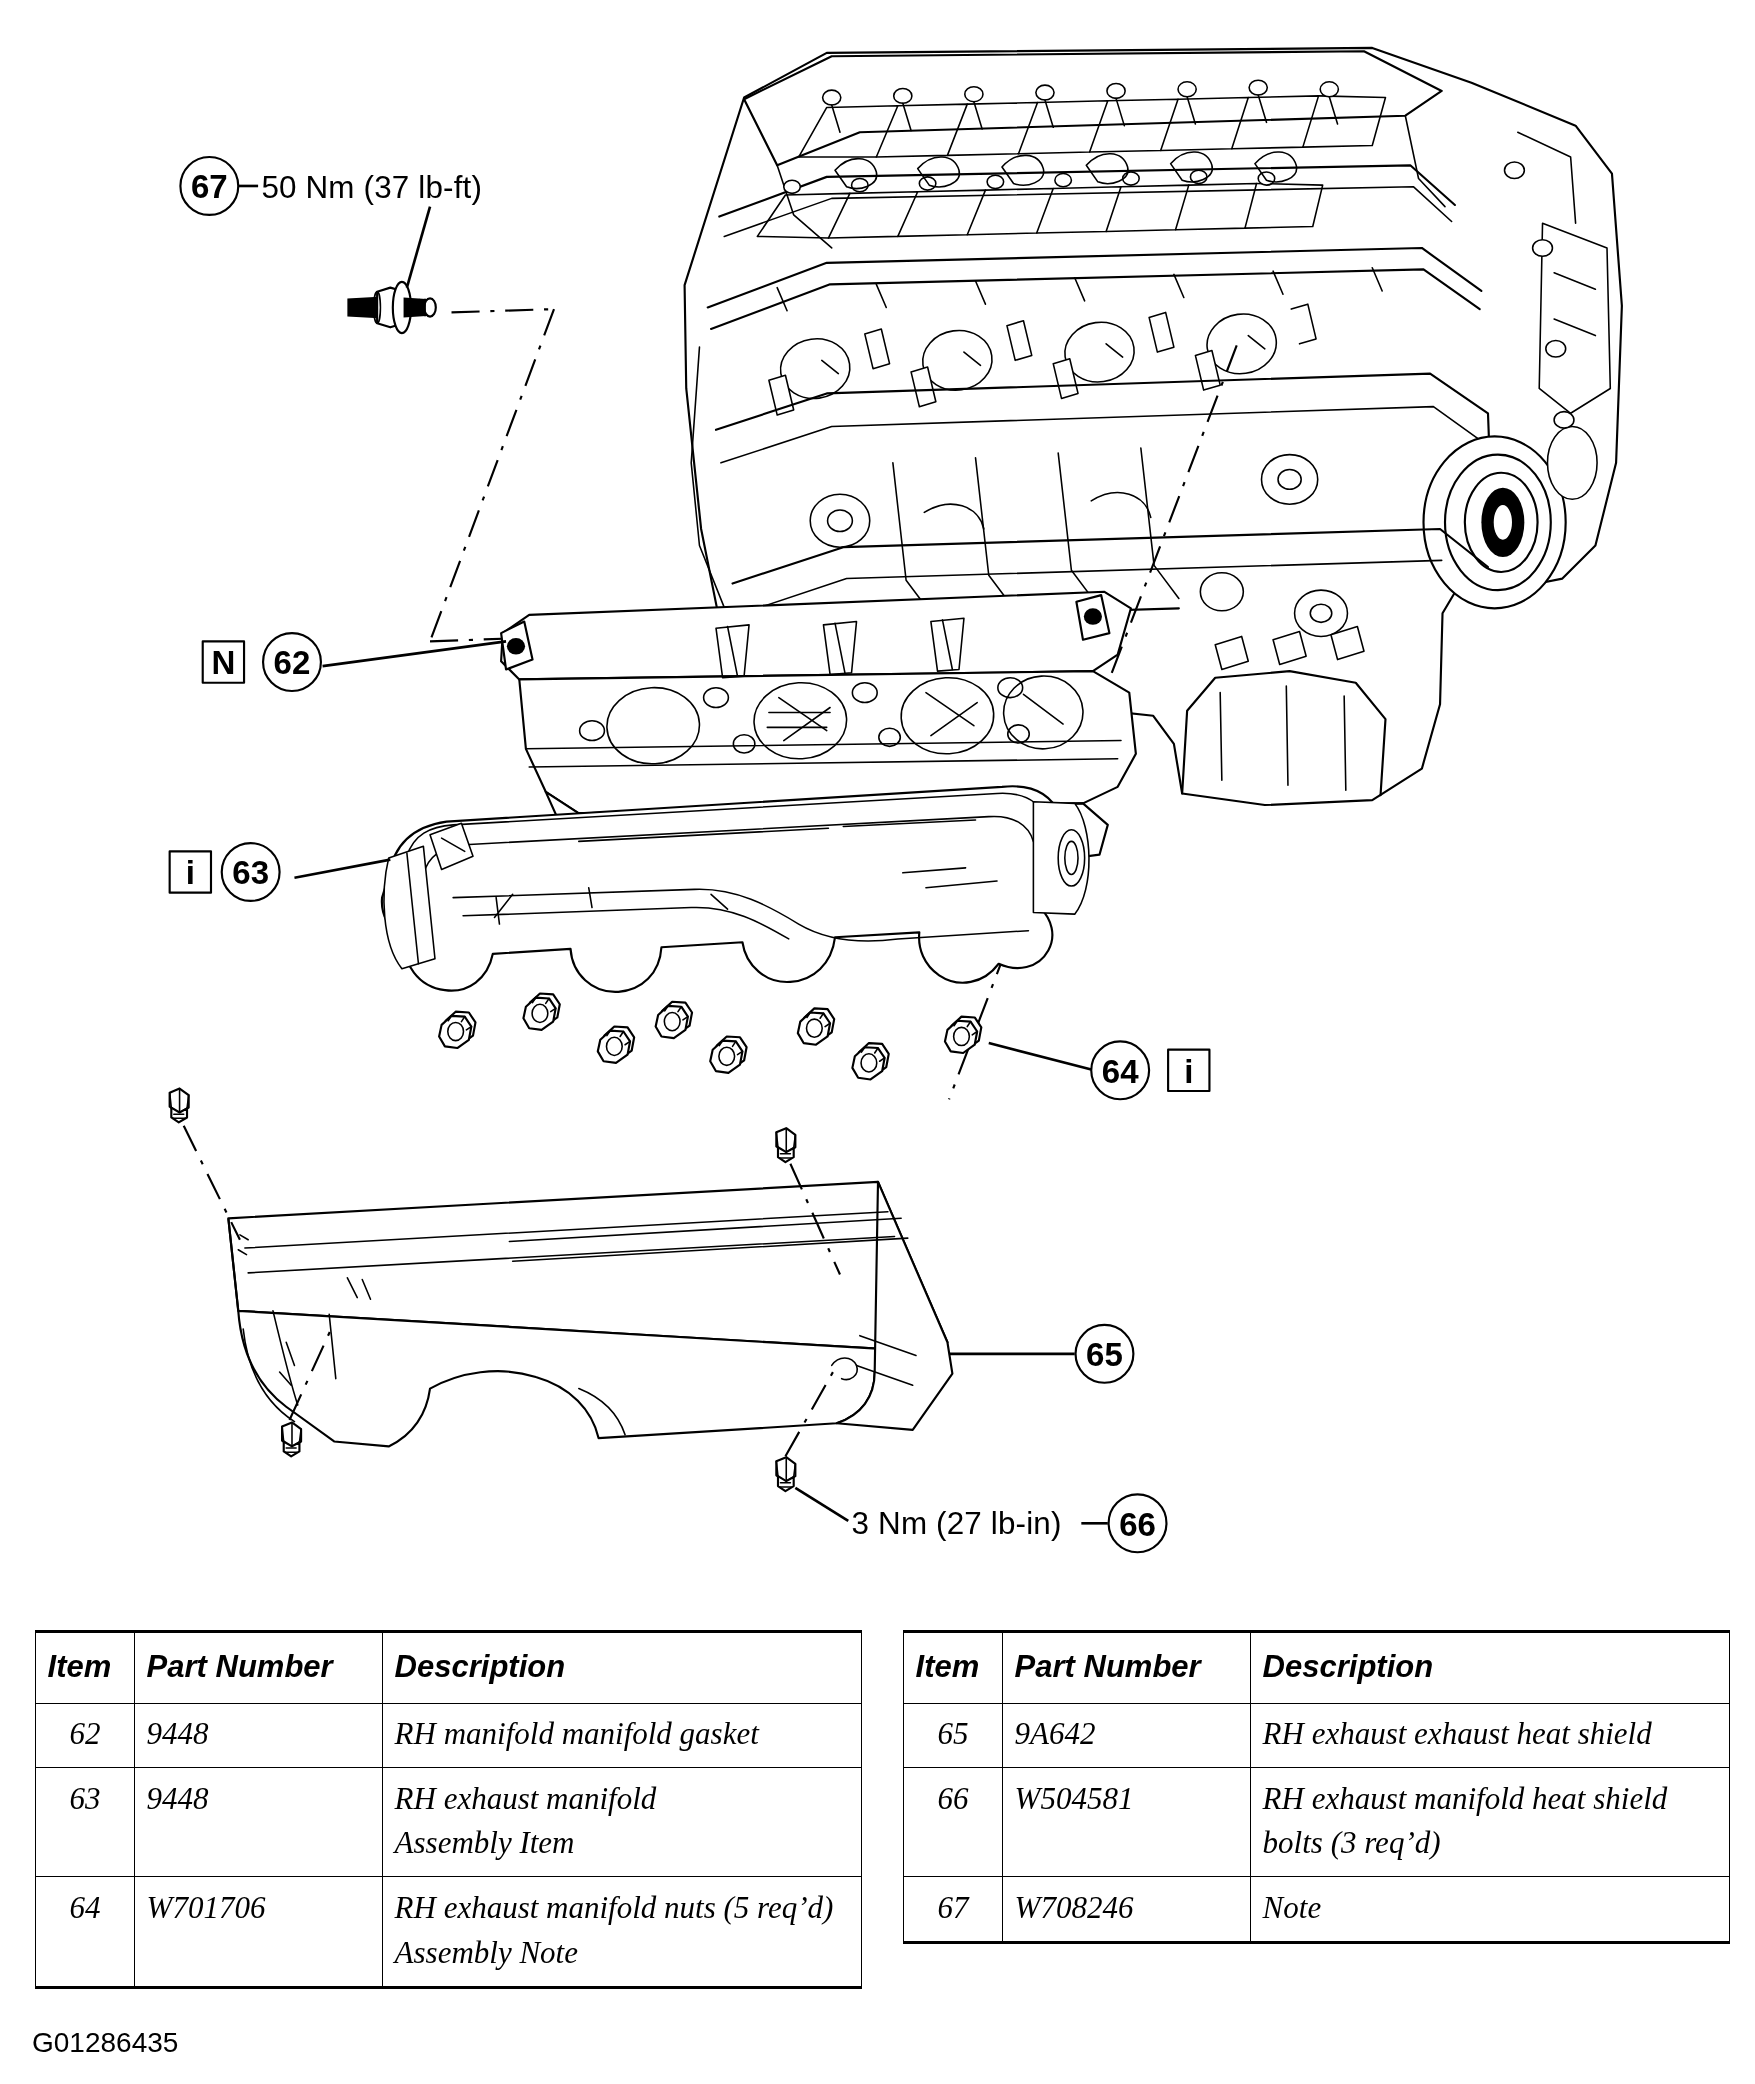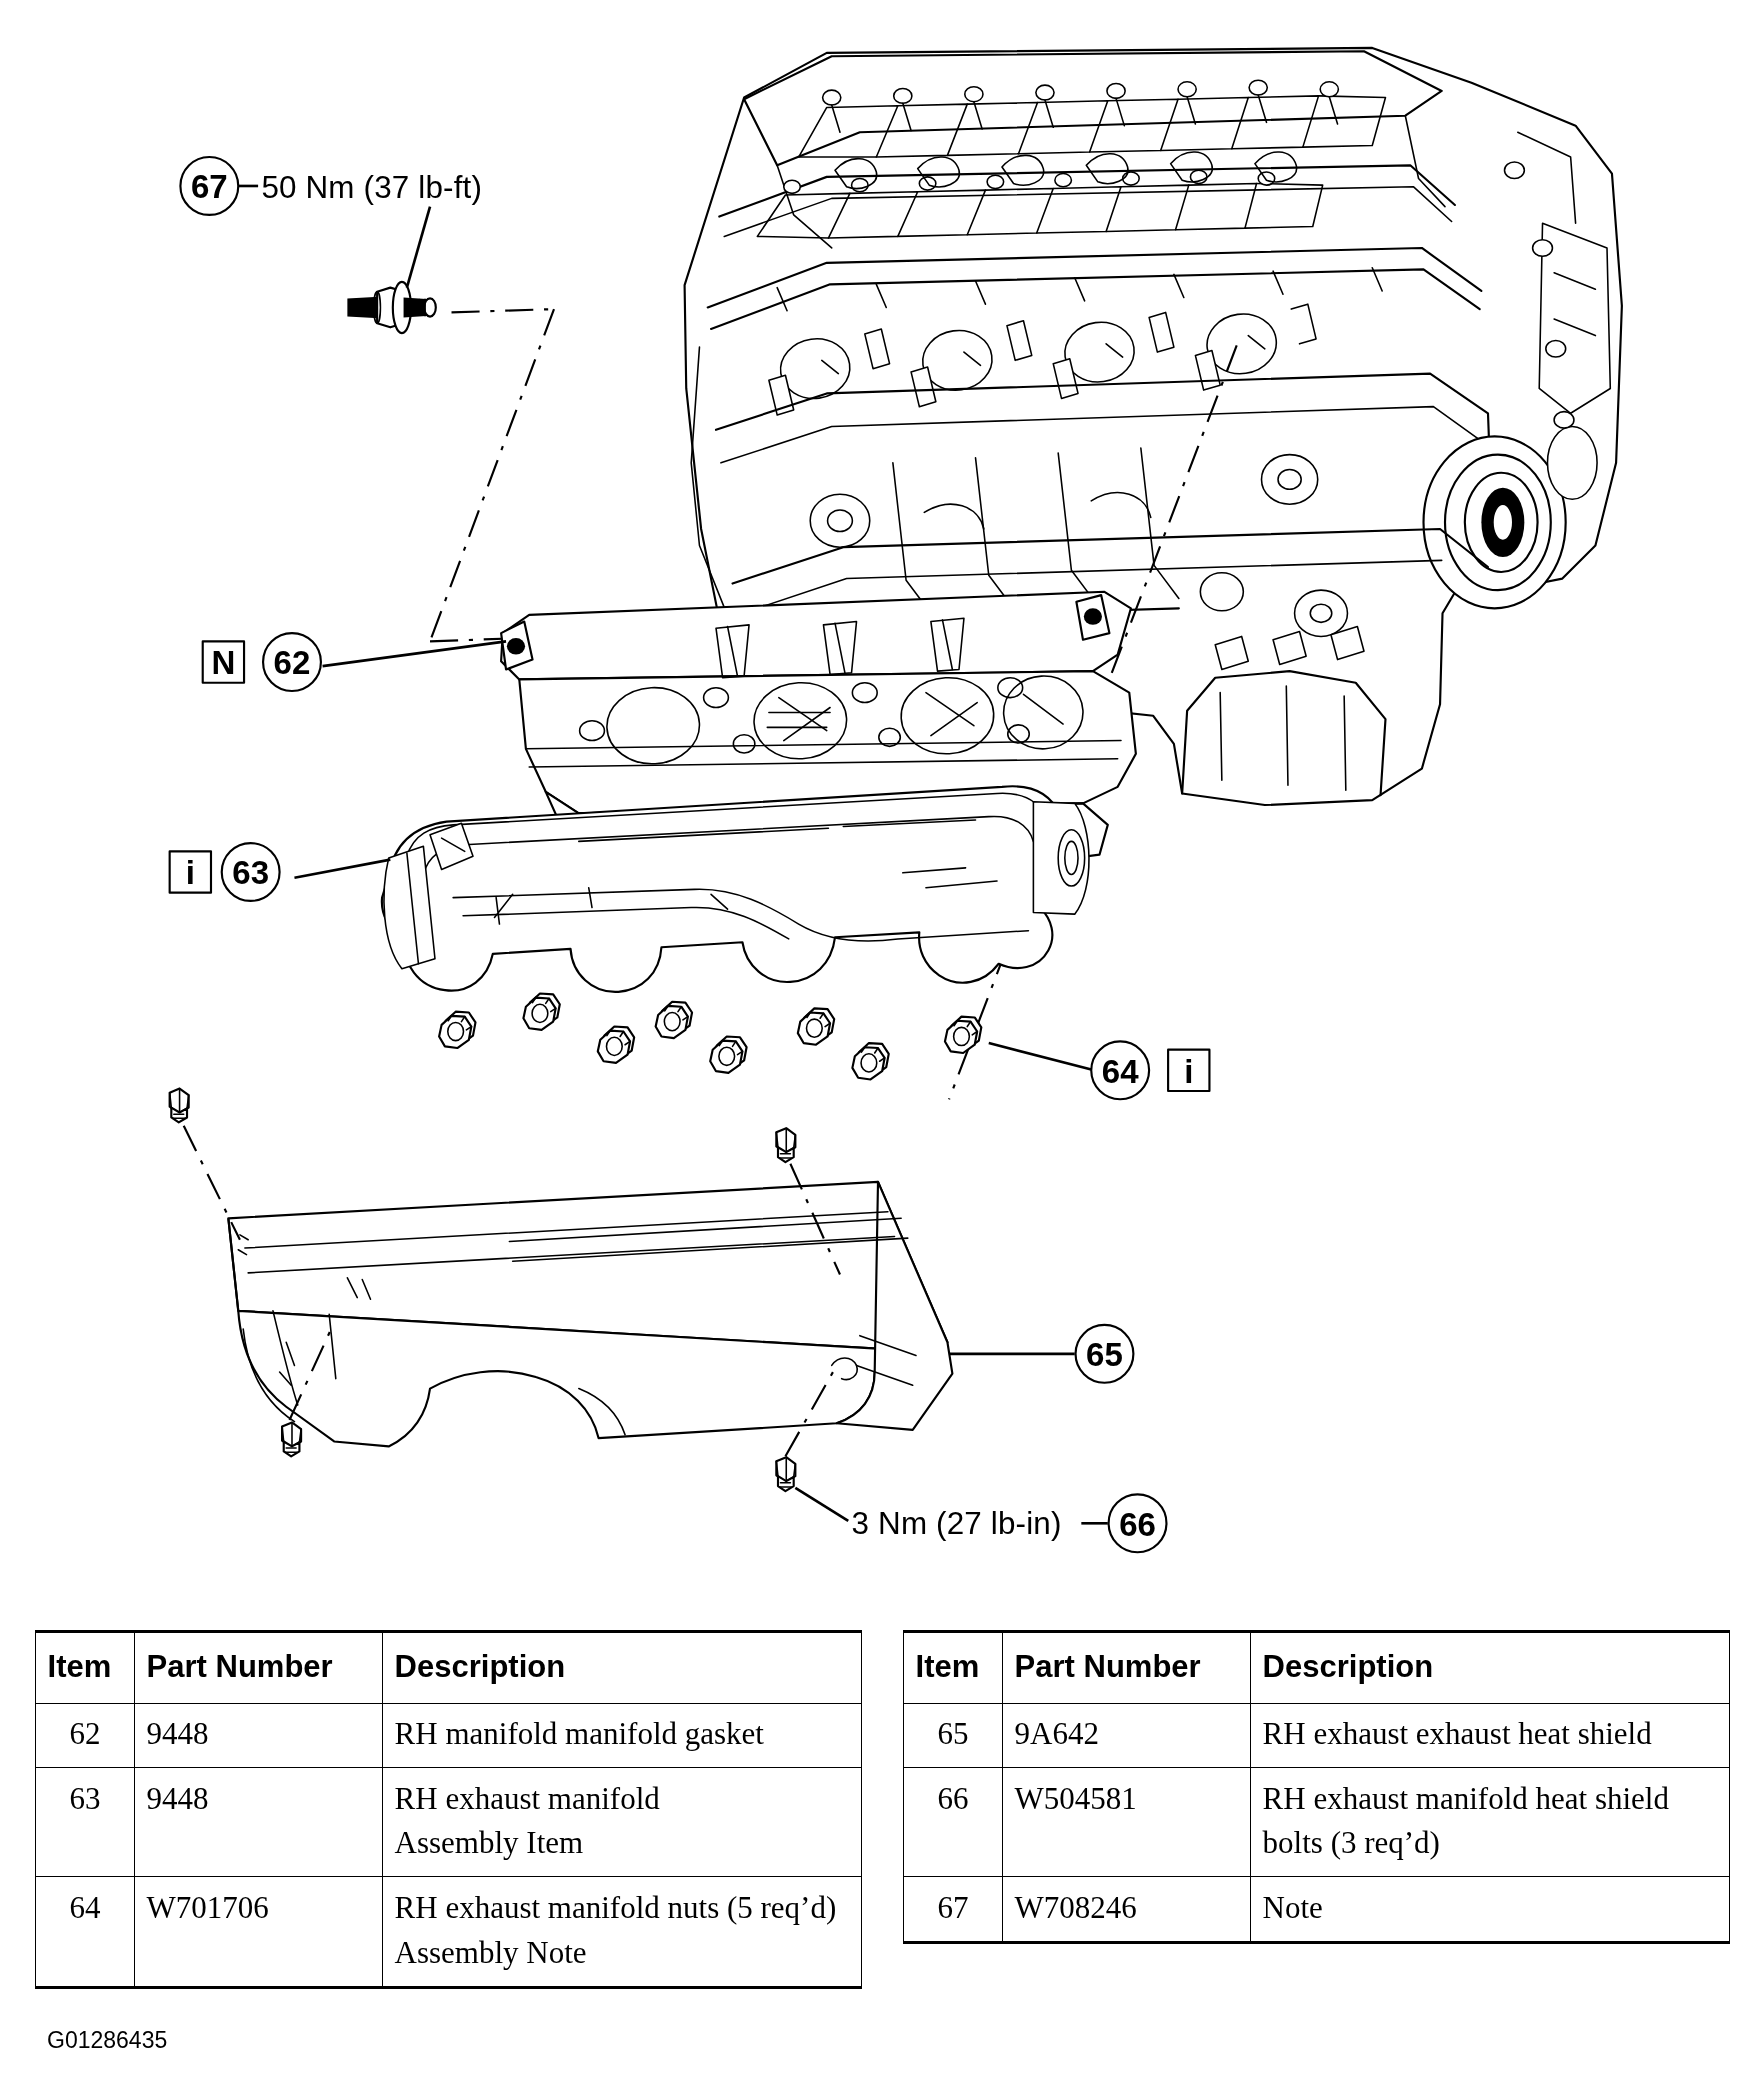--- a/index.html
+++ b/index.html
@@ -12,36 +12,36 @@
   .calloutText{font-family:"Liberation Sans", sans-serif;font-size:38px;
                letter-spacing:.2px;white-space:nowrap;}
   .calloutNum{font-family:"Liberation Sans", sans-serif;font-size:40px;
               font-weight:bold;}
   .boxGlyph{font-family:"Liberation Sans", sans-serif;font-size:40px;
             font-weight:bold;}
 
   
   .tablesWrap{position:absolute;left:0;top:1622px;width:1756px;height:463px;}
   table.partsTable{position:absolute;border-collapse:collapse;
-                   table-layout:fixed;background:#fff;}
+                   table-layout:fixed;background:#fff;font-style:italic;}
   table.partsTable td,table.partsTable th{
         border:1.7px solid #000;padding:8.3px 11.6px 10px 11.6px;
         vertical-align:top;line-height:1.45;}
   table.partsTable th{
         font-family:"Liberation Sans", sans-serif;font-weight:bold;
         font-size:31px;text-align:left;padding-top:11.6px;padding-bottom:13.2px;}
   table.partsTable td{
         font-family:"Liberation Serif", serif;font-size:31px;}
   table.partsTable td.itemCell{text-align:center;}
   table.partsTable{border-top:3.3px solid #000;border-bottom:3.3px solid #000;}
   .tbl-left{left:35px;top:8.3px;width:827px;}
   .tbl-right{left:903px;top:8.3px;width:827px;}
 
-  .figId{position:absolute;left:47px;top:2027px;
-         font-family:"Liberation Sans", sans-serif;font-size:23px;}
+  .figId{position:absolute;left:32px;top:2027px;
+         font-family:"Liberation Sans", sans-serif;font-size:28px;}
 </style>
 </head>
 <body>
 
 <div id="diagram">
 <svg viewBox="0 0 2124 1960" width="1756" height="1620" xmlns="http://www.w3.org/2000/svg">
 
   <defs>
     <style>
       .ln   { fill:none; stroke:#000; stroke-width:2.6; stroke-linecap:round; stroke-linejoin:round; }

